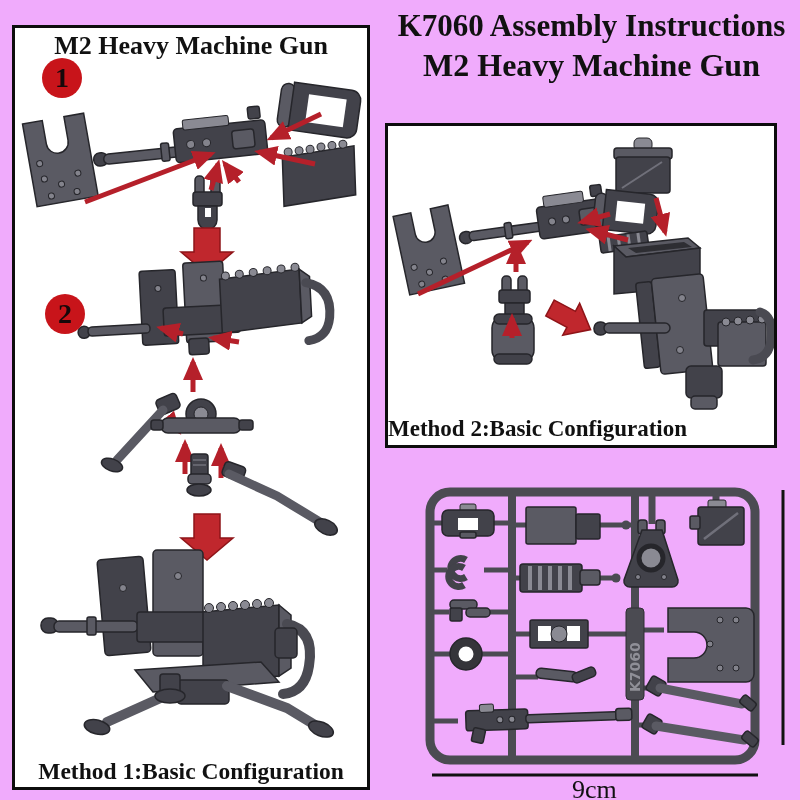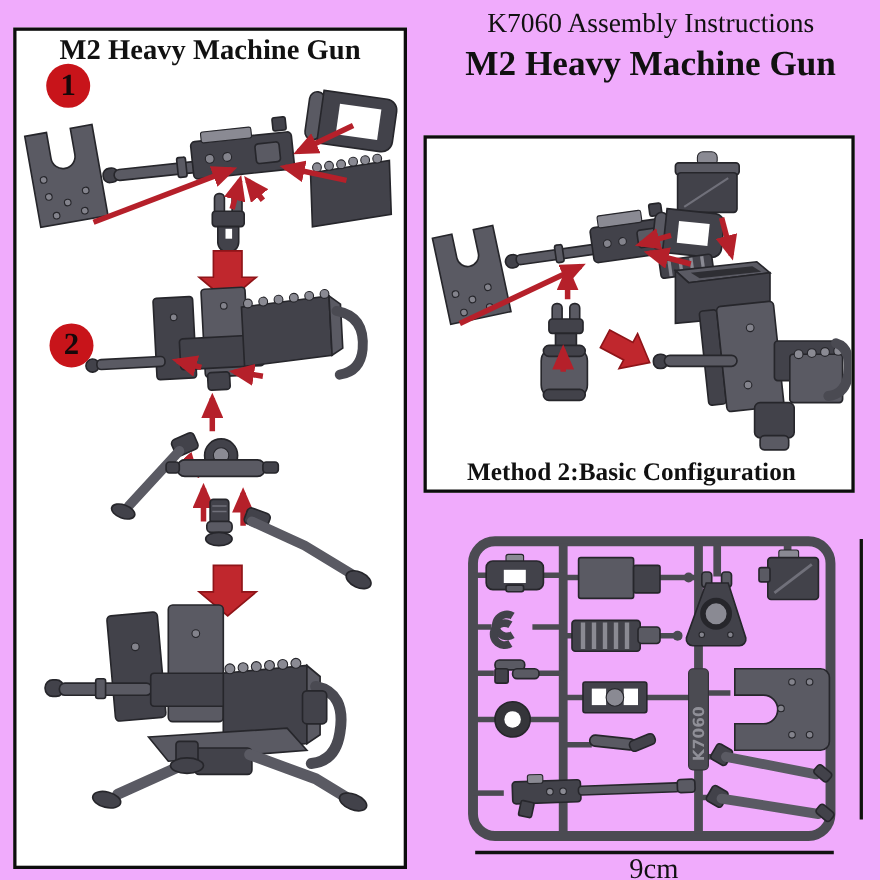--- a/index.html
+++ b/index.html
@@ -15,27 +15,27 @@
                  font-weight:bold;font-size:23.5px;white-space:nowrap;}
   .panel-art{position:absolute;left:0;top:0;width:352px;height:759px;}
   .step-badge{position:absolute;width:40px;height:40px;border-radius:50%;
               background:#c8141a;display:flex;align-items:center;justify-content:center;
               font-weight:bold;font-size:28px;color:#16080a;z-index:2;}
   .badge1{left:27px;top:30px;}
   .badge2{left:30px;top:266px;}
 
   
   .right-header{position:absolute;left:385px;top:8px;width:413px;text-align:center;}
-  .hl1{font-size:25px;font-weight:normal;white-space:nowrap;}
+  .hl1{font-size:31px;font-weight:bold;white-space:nowrap;}
   .hl2{font-size:32px;font-weight:bold;margin-top:3px;white-space:nowrap;}
 
   .method2-panel{position:absolute;left:385px;top:123px;width:386px;height:319px;
                  border:3px solid #0d0d0d;background:#ffffff;}
   .method2-art{position:absolute;left:0;top:0;width:386px;height:319px;}
-  .method2-caption{position:absolute;bottom:3px;left:0;right:14px;text-align:center;
+  .method2-caption{position:absolute;bottom:3px;left:0;right:14px;
                    font-weight:bold;font-size:23px;white-space:nowrap;}
 
   .sprue-figure{position:absolute;left:420px;top:478px;width:380px;height:322px;margin:0;}
   .sprue-figure svg{width:380px;height:322px;}
 
   
   .pd{fill:#42424a;stroke:#26262b;stroke-width:1.5;}
   .pm{fill:#5a5a63;stroke:#26262b;stroke-width:1.5;}
   .pl{fill:#8a8a93;stroke:#26262b;stroke-width:1;}
   .bgw{fill:#ffffff;stroke:none;}
@@ -216,20 +216,21 @@
         <rect class="pd" x="162" y="652" width="52" height="24" rx="4"></rect>
         <path class="tube" d="M150 668 L92 694" style="stroke-width:10"></path>
         <ellipse class="pd" cx="82" cy="699" rx="13" ry="7" transform="rotate(14 82 699)"></ellipse>
         <rect class="pd" x="145" y="646" width="20" height="20" rx="3"></rect>
         <ellipse class="pd" cx="155" cy="668" rx="15" ry="7"></ellipse>
         <path class="tube" d="M212 658 L272 680 L300 697" style="stroke-width:10"></path>
         <ellipse class="pd" cx="306" cy="701" rx="13" ry="7" transform="rotate(22 306 701)"></ellipse>
       </g>
     </svg>
 
+    <div class="panel-caption">Method 1:Basic Configuration</div>
   </section>
 
   <header class="right-header">
     <div class="hl1">K7060 Assembly Instructions</div>
     <div class="hl2">M2 Heavy Machine Gun</div>
   </header>
 
   <section class="method2-panel">
     <svg class="method2-art" viewBox="0 0 386 319">
       <defs>

